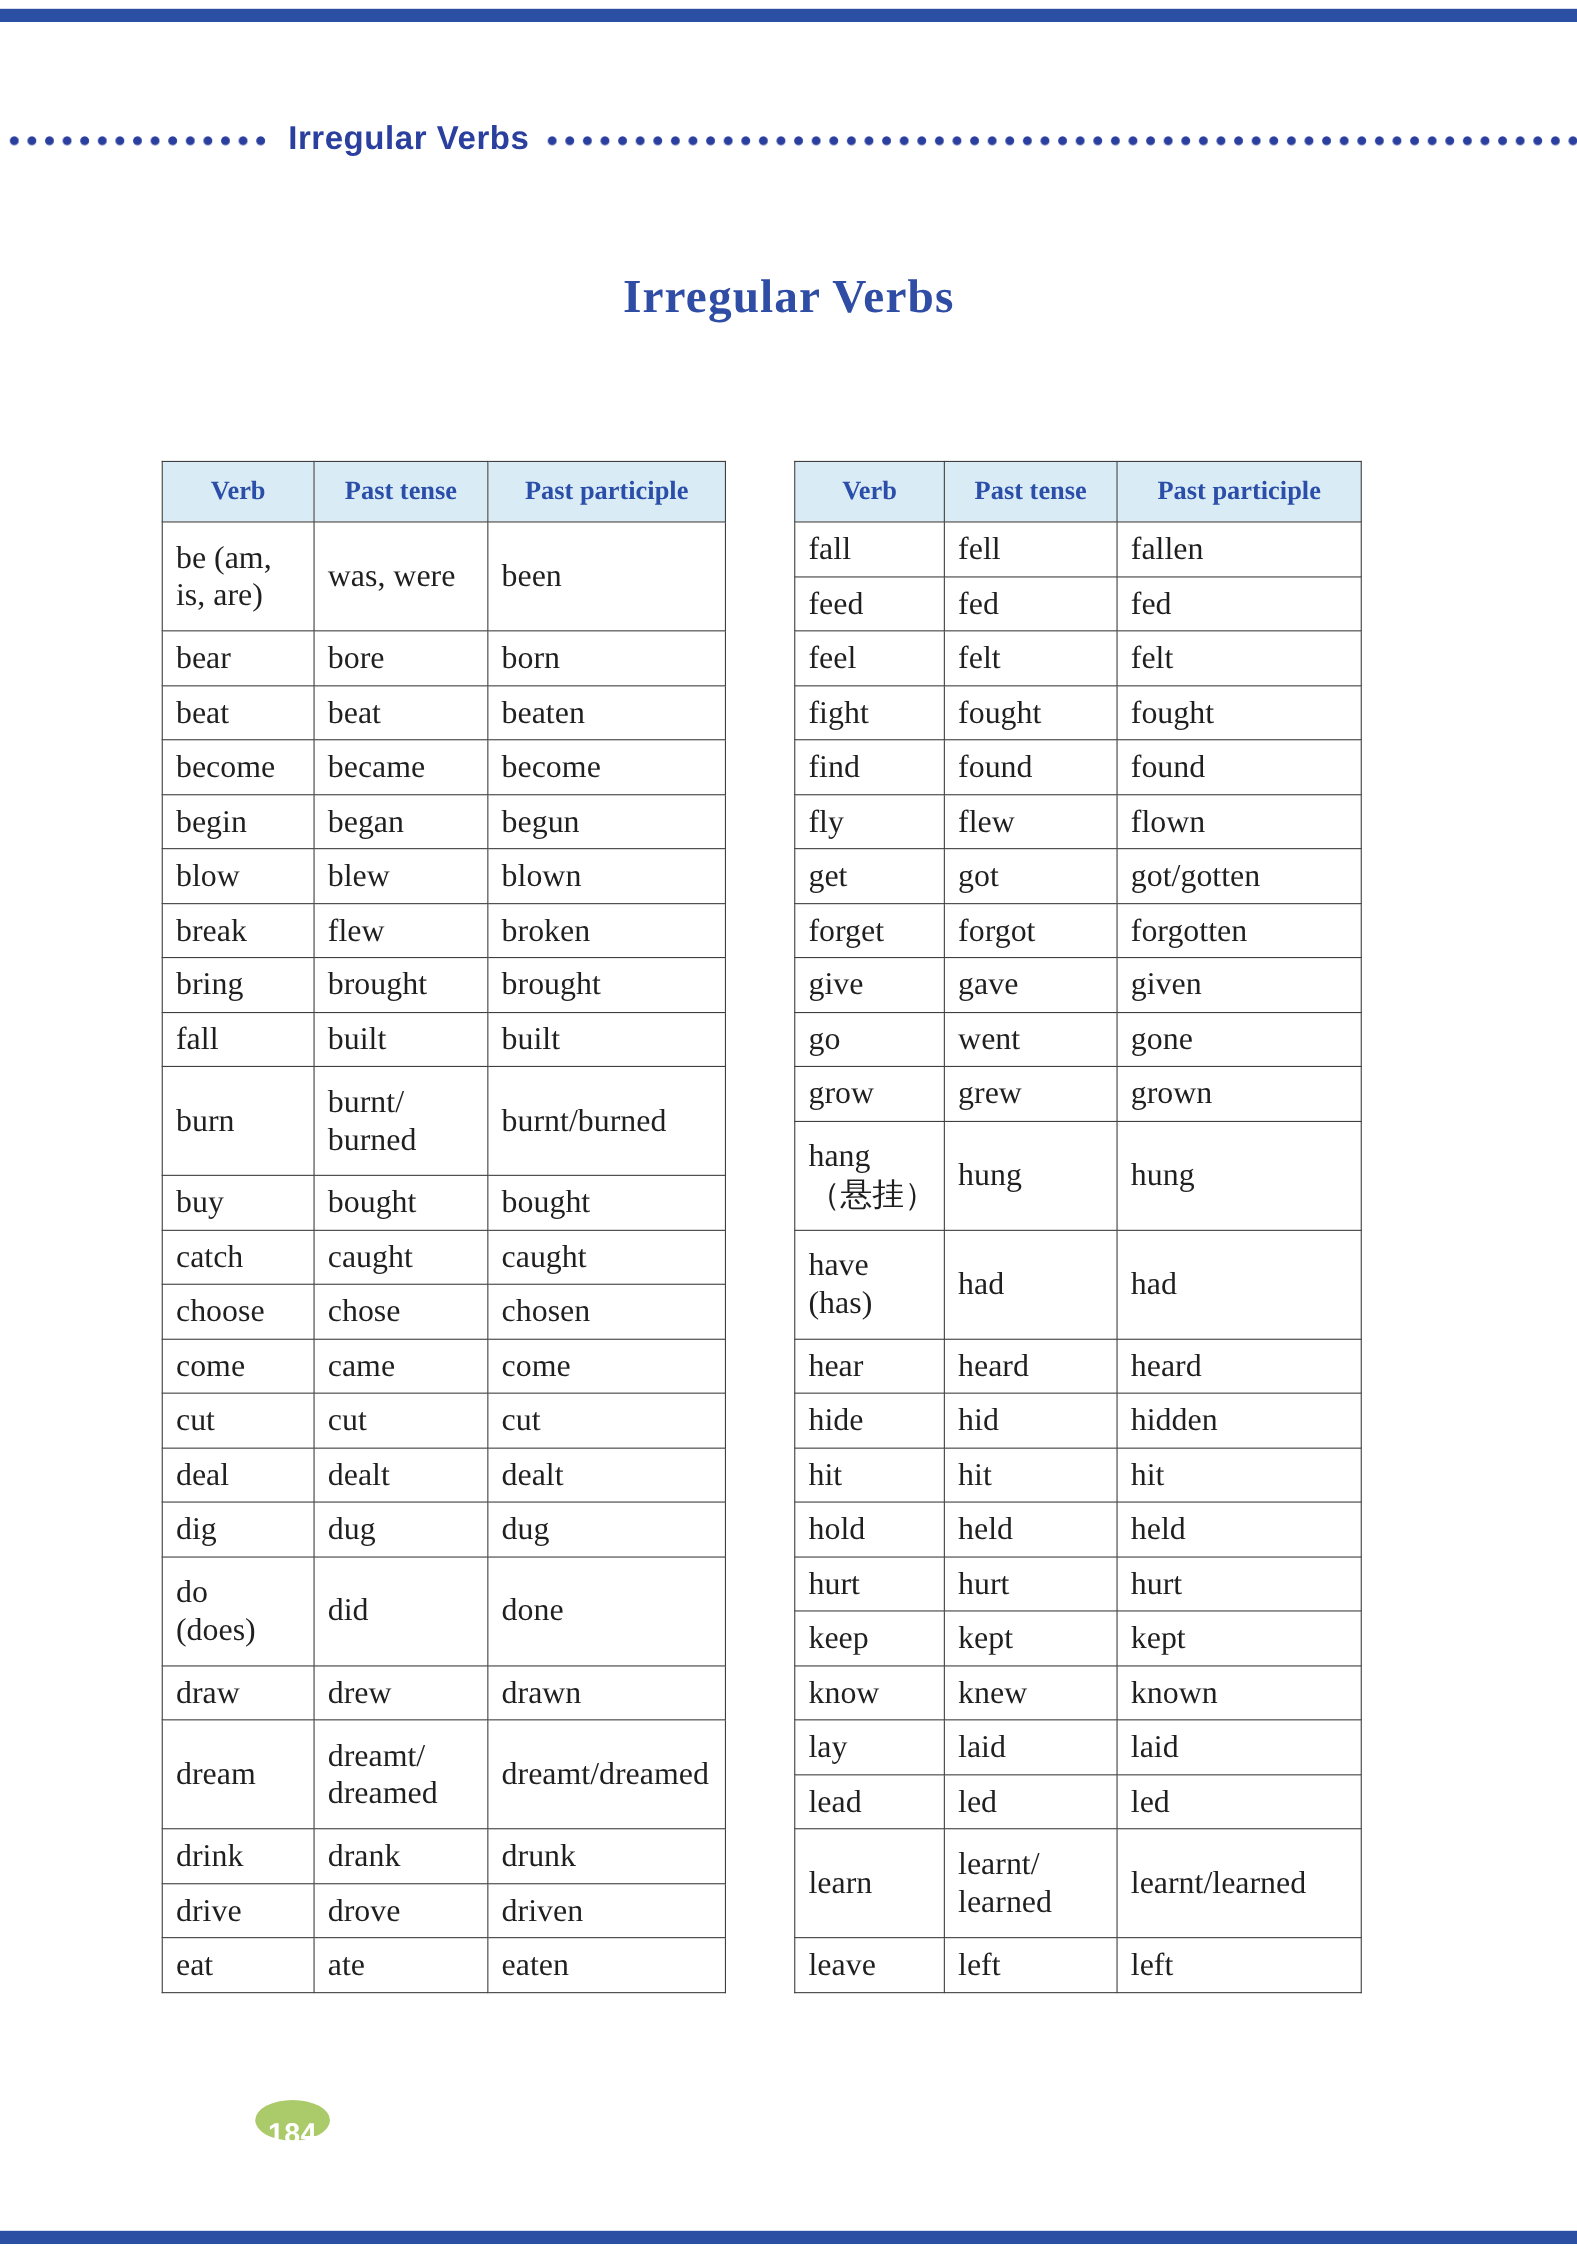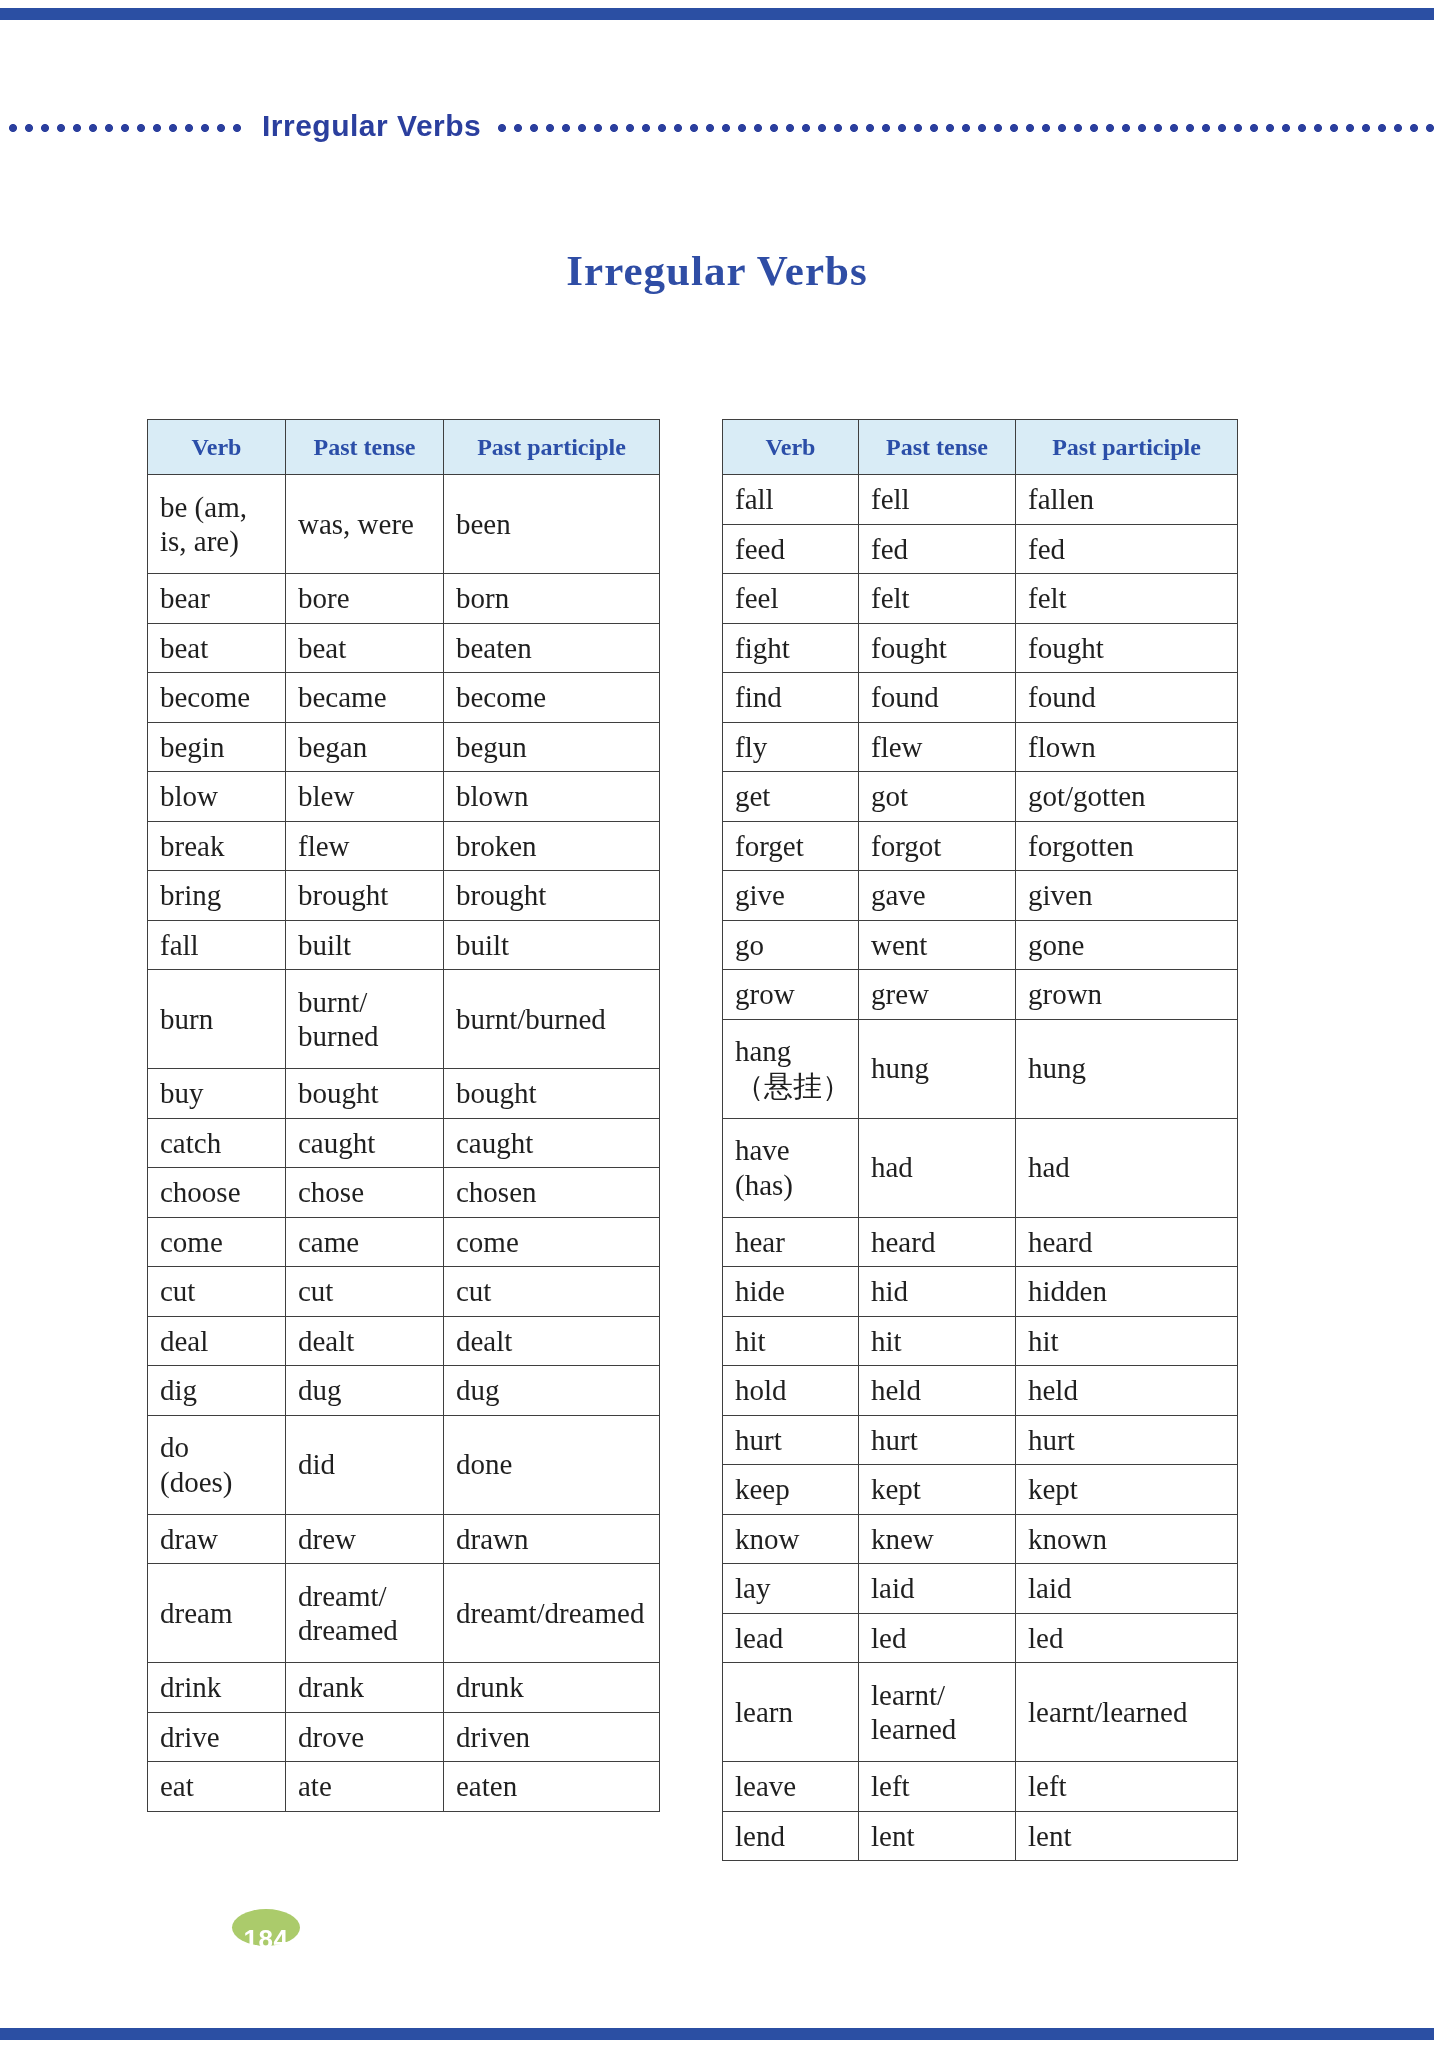--- a/index.html
+++ b/index.html
@@ -643,31 +643,20 @@
           <td>
             <div>leave</div>
           </td>
           <td>
             <div>left</div>
           </td>
           <td>
             <div>left</div>
           </td>
         </tr>
-        <tr class="r1">
-          <td>
-            <div>lend</div>
-          </td>
-          <td>
-            <div>lent</div>
-          </td>
-          <td>
-            <div>lent</div>
-          </td>
-        </tr>
       </tbody>
   </table>
 
   <div class="badge">
     <span>184</span>
   </div>
 
   <div class="bar bottom"></div>
 
 </div>

